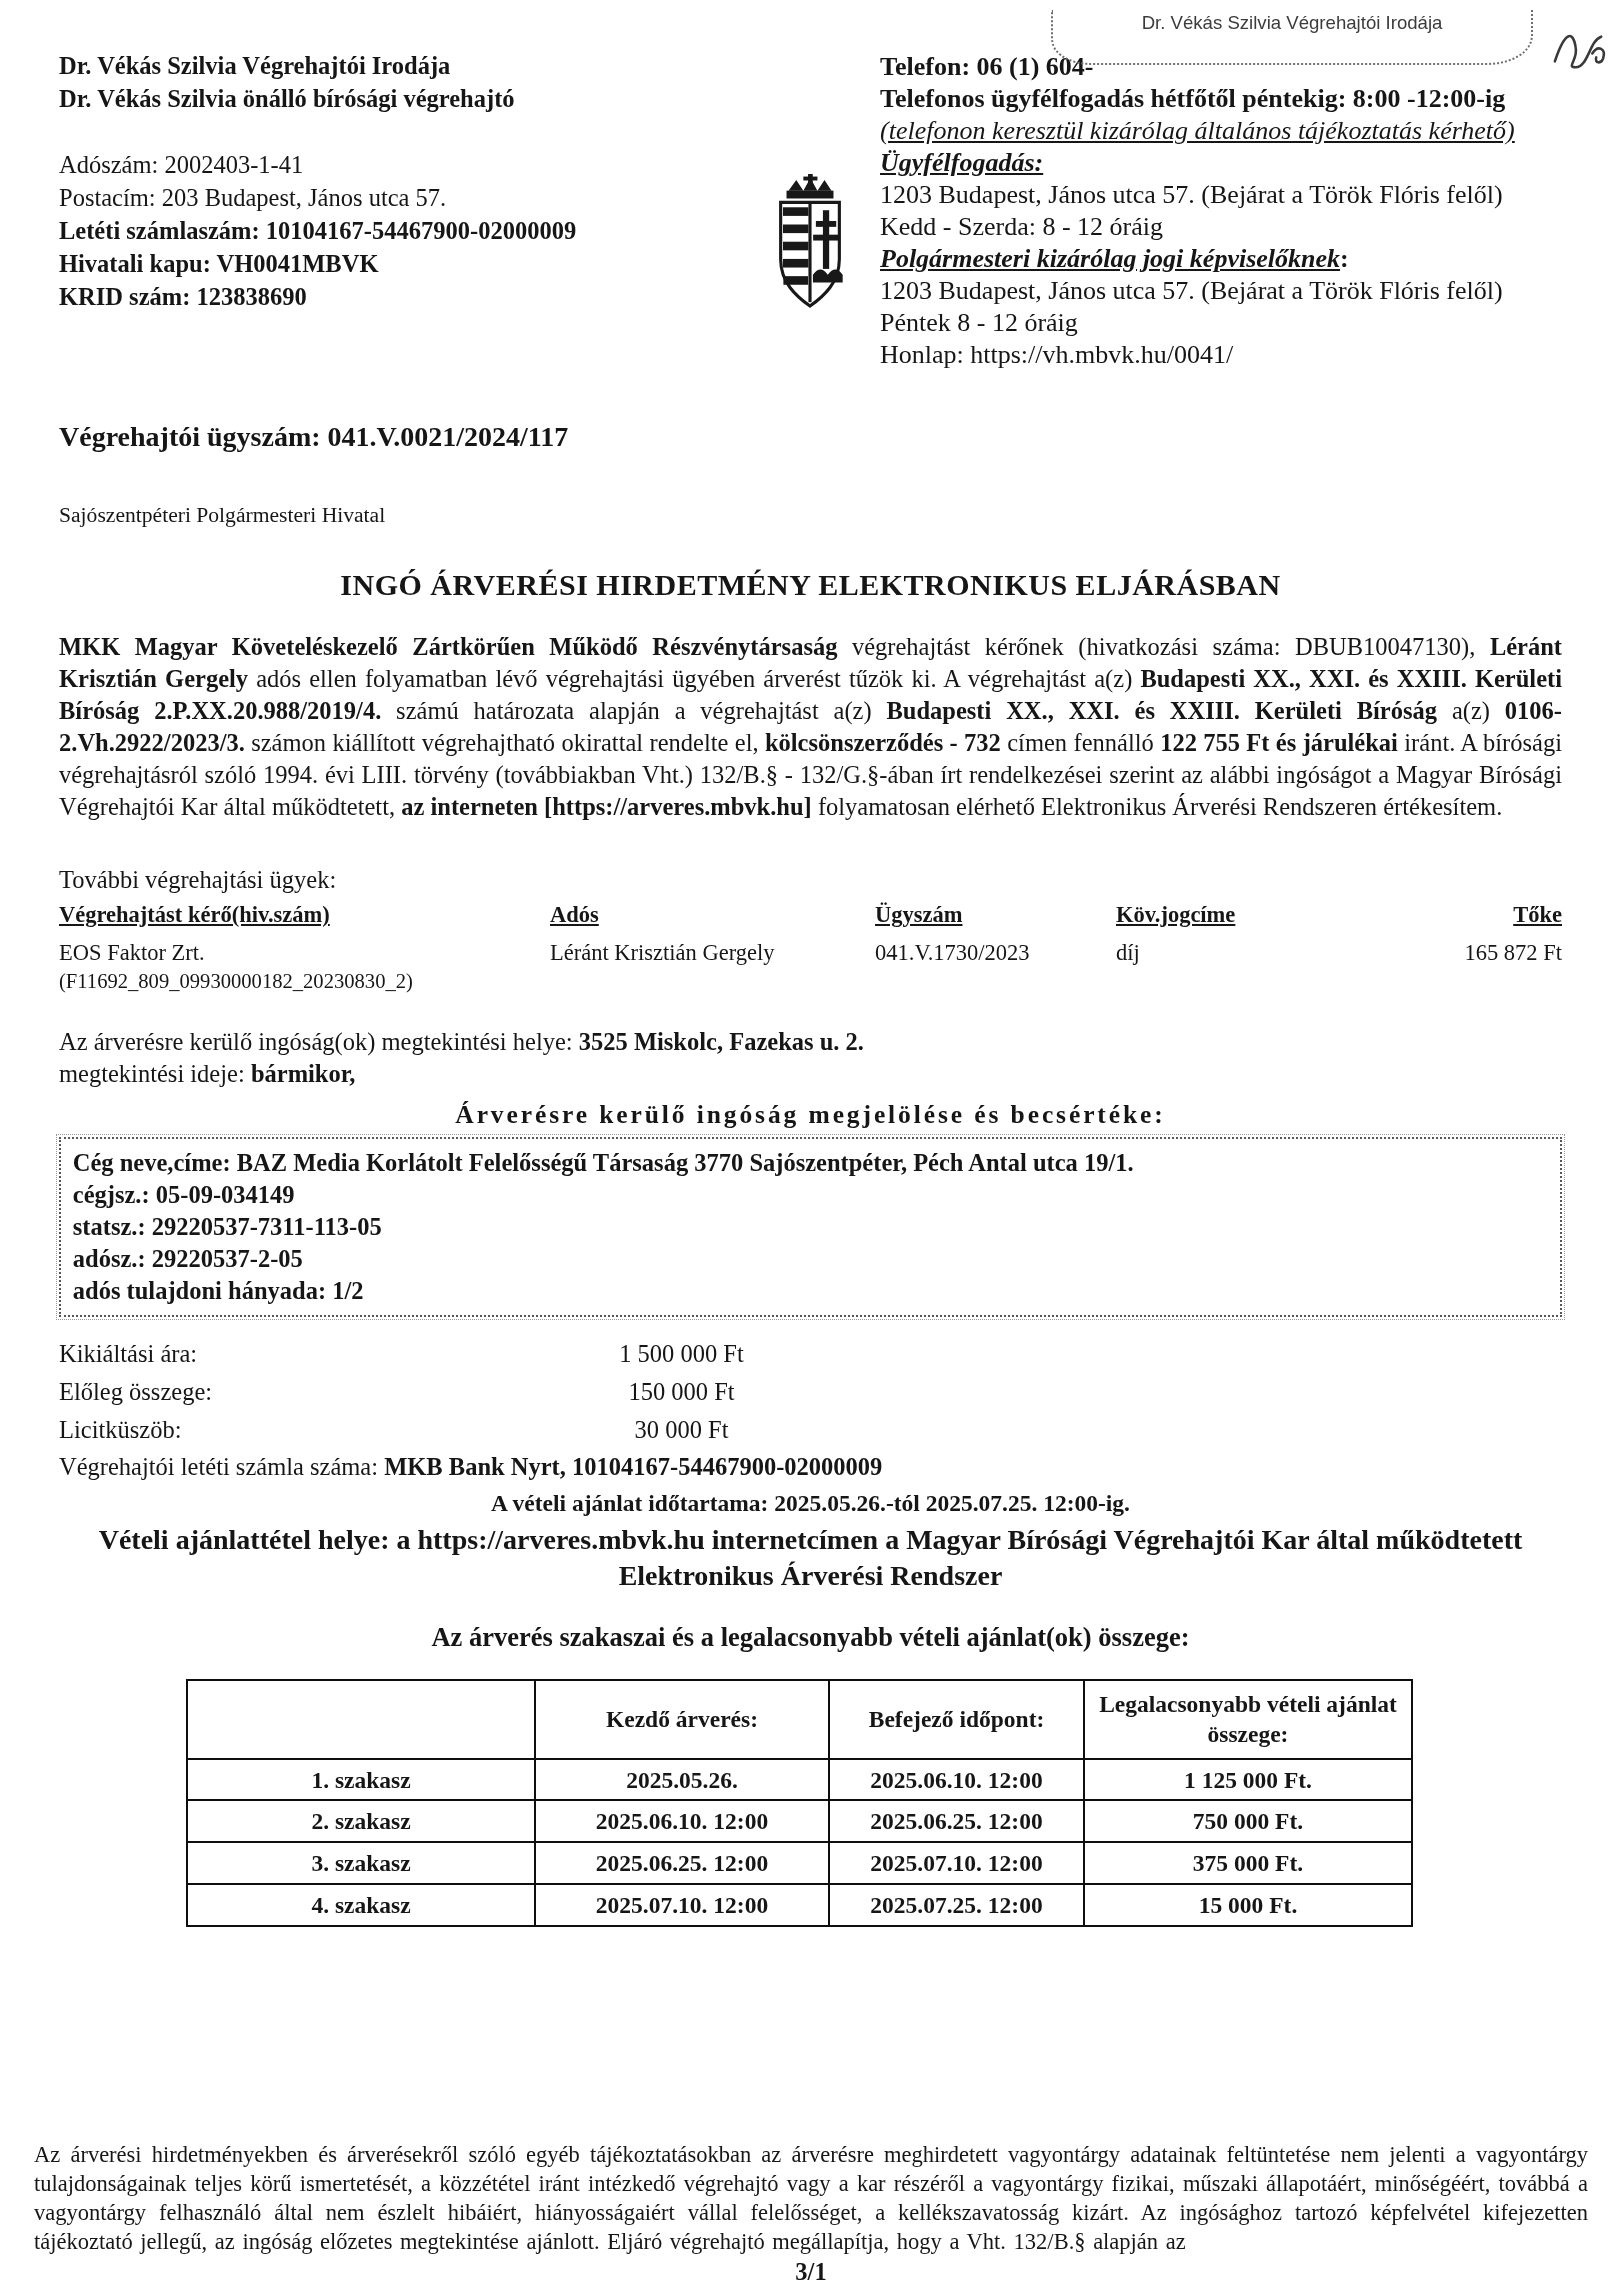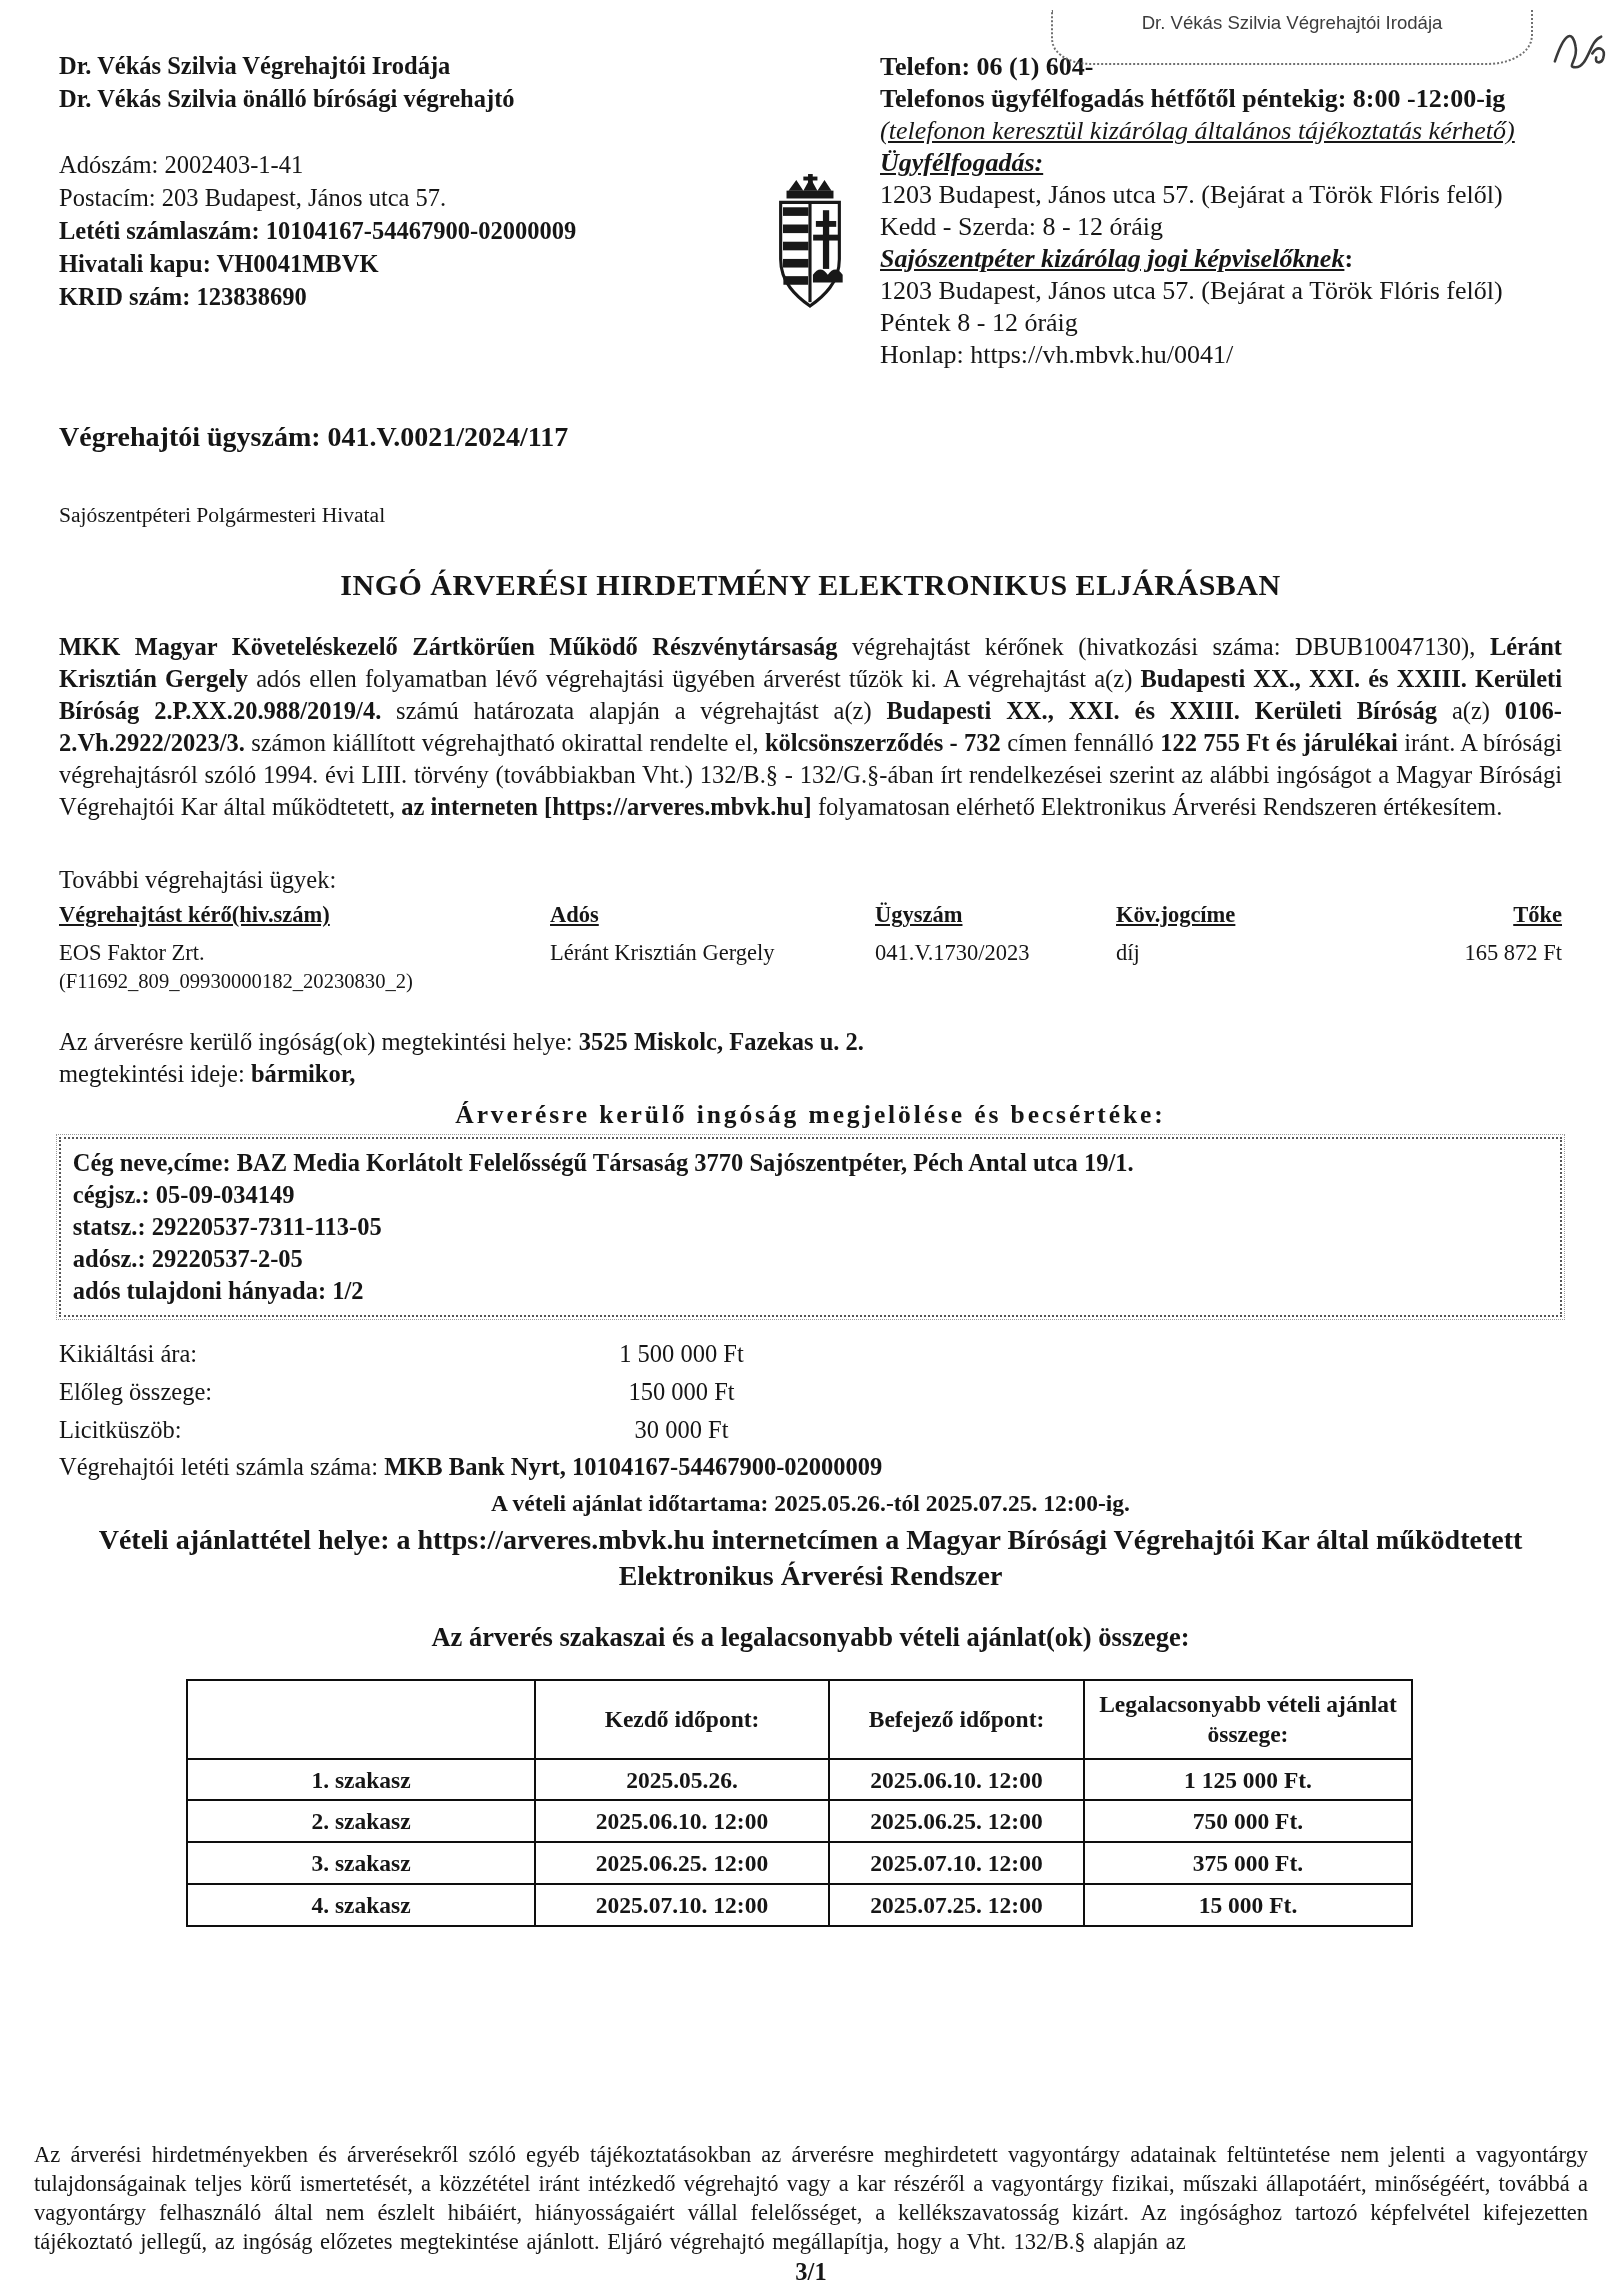--- a/index.html
+++ b/index.html
@@ -123,21 +123,21 @@
       </svg>
     </div>
 
     <div class="contact-right">
       <div class="b">Telefon: 06 (1) 604-</div>
       <div class="b">Telefonos ügyfélfogadás hétfőtől péntekig:  8:00 -12:00-ig</div>
       <span class="phone-note i u">(telefonon keresztül kizárólag általános tájékoztatás kérhető)</span>
       <div class="b i u">Ügyfélfogadás:</div>
       <div>1203 Budapest, János utca 57. (Bejárat a Török Flóris felől)</div>
       <div>Kedd - Szerda: 8 - 12 óráig</div>
-      <div><span class="b i u">Sajószentpéter kizárólag jogi képviselőknek</span><span class="b">:</span></div>
+      <div><span class="b i u">Polgármesteri kizárólag jogi képviselőknek</span><span class="b">:</span></div>
       <div>1203 Budapest, János utca 57. (Bejárat a Török Flóris felől)</div>
       <div>Péntek 8 - 12 óráig</div>
       <div>Honlap: https://vh.mbvk.hu/0041/</div>
     </div>
 
     <div class="stamp">
       <span>Dr. Vékás Szilvia Végrehajtói Irodája</span>
     </div>
 
     <div class="signature">
@@ -225,21 +225,21 @@
     <table class="stages">
       <colgroup>
           <col class="c0">
           <col class="c1">
           <col class="c2">
           <col class="c3">
         </colgroup>
       <thead>
         <tr>
           <th></th>
-          <th>Kezdő időpont:</th>
+          <th>Kezdő árverés:</th>
           <th>Befejező időpont:</th>
           <th>Legalacsonyabb vételi ajánlat összege:</th>
         </tr>
       </thead>
       <tbody>
         <tr>
           <td>1. szakasz</td>
           <td>2025.05.26.</td>
           <td>2025.06.10. 12:00</td>
           <td>1 125 000 Ft.</td>

